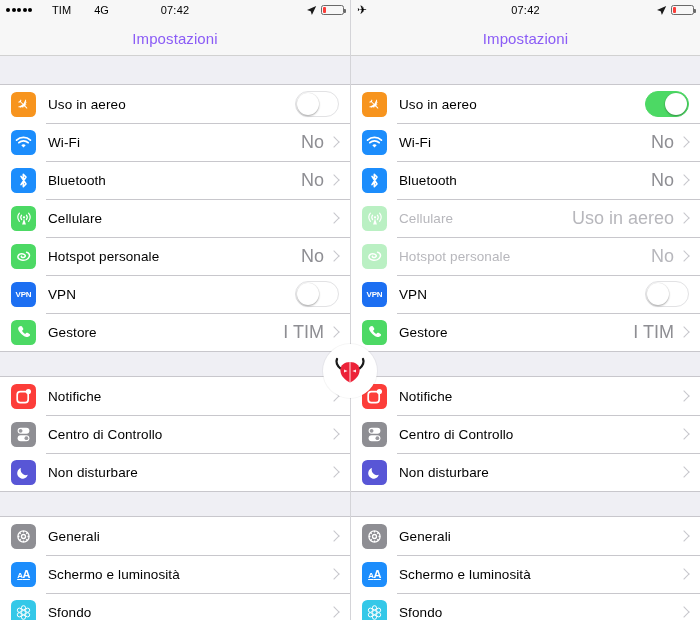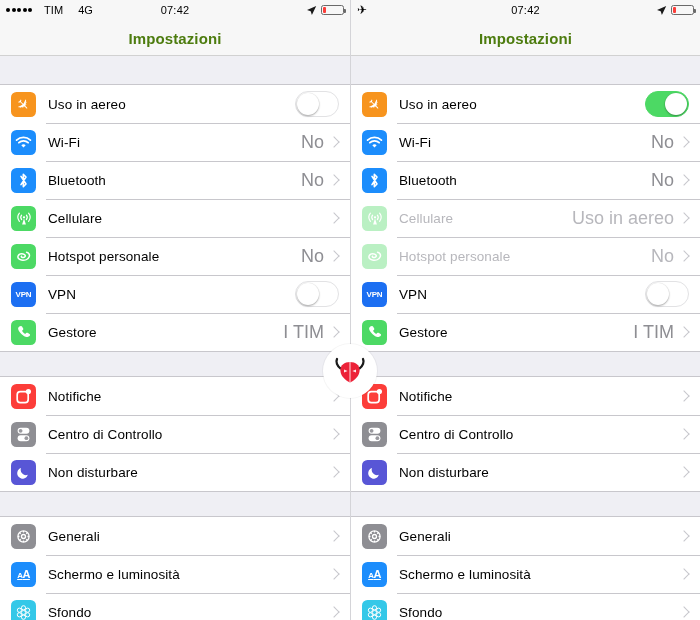--- a/index.html
+++ b/index.html
@@ -13,39 +13,39 @@
 
   .panel{width:350px;height:620px;position:relative;background:#efeff4;overflow:hidden;}
   .panel.right{border-left:1px solid #d4d4d8;width:349px;}
 
   
   .statusbar{
     height:20px;display:flex;align-items:center;
     padding:0 6px;background:#f7f7f7;font-size:11px;color:#000;
     position:relative;
   }
-  .sb-left{display:flex;align-items:center;gap:12px;flex:0 0 auto;}
+  .sb-left{display:flex;align-items:center;gap:20px;flex:0 0 auto;}
   .sb-dots{display:flex;align-items:center;gap:1.5px;}
   .sb-dots i{width:4px;height:4px;border-radius:50%;background:#000;display:block;}
   .sb-carrier{font-size:11px;letter-spacing:.1px;}
   .sb-net{font-size:11px;margin-left:3px;}
   .sb-center{position:absolute;left:0;right:0;text-align:center;font-size:11px;font-weight:normal;letter-spacing:.2px;pointer-events:none;}
   .sb-right{margin-left:auto;display:flex;align-items:center;gap:4px;z-index:2;}
   .loc-arrow{display:block;}
   .battery{position:relative;width:23px;height:10px;border:1px solid #6a6a6a;border-radius:2.5px;box-sizing:border-box;}
   .battery::after{content:"";position:absolute;right:-3px;top:3px;width:2px;height:4px;background:#6a6a6a;border-radius:0 1px 1px 0;}
   .battery .fill{position:absolute;left:1px;top:1px;bottom:1px;background:#fc3d39;border-radius:1px;}
   .plane-status{font-size:12px;line-height:1;}
 
   
   .navbar{
     height:36px;background:#f7f7f7;display:flex;align-items:center;justify-content:center;
     position:relative;
   }
-  .navbar .title{font-size:15px;font-weight:bold;color:#4d7c0f;letter-spacing:.1px;}
+  .navbar .title{font-size:15px;font-weight:normal;color:#8b5cf6;letter-spacing:.1px;}
   .navbar::after{content:"";position:absolute;left:0;right:0;bottom:0;height:1px;background:#b2b2b2;opacity:.55;}
 
   
   .scroll{position:absolute;left:0;right:0;top:56px;bottom:0;background:#efeff4;}
   .gap{height:28px;background:#efeff4;}
   .gap.short{height:24px;}
   .group{background:#fff;border-top:1px solid #c8c7cc;border-bottom:1px solid #c8c7cc;}
   .row{
     display:flex;align-items:center;height:38px;padding-left:11px;position:relative;background:#fff;
   }

